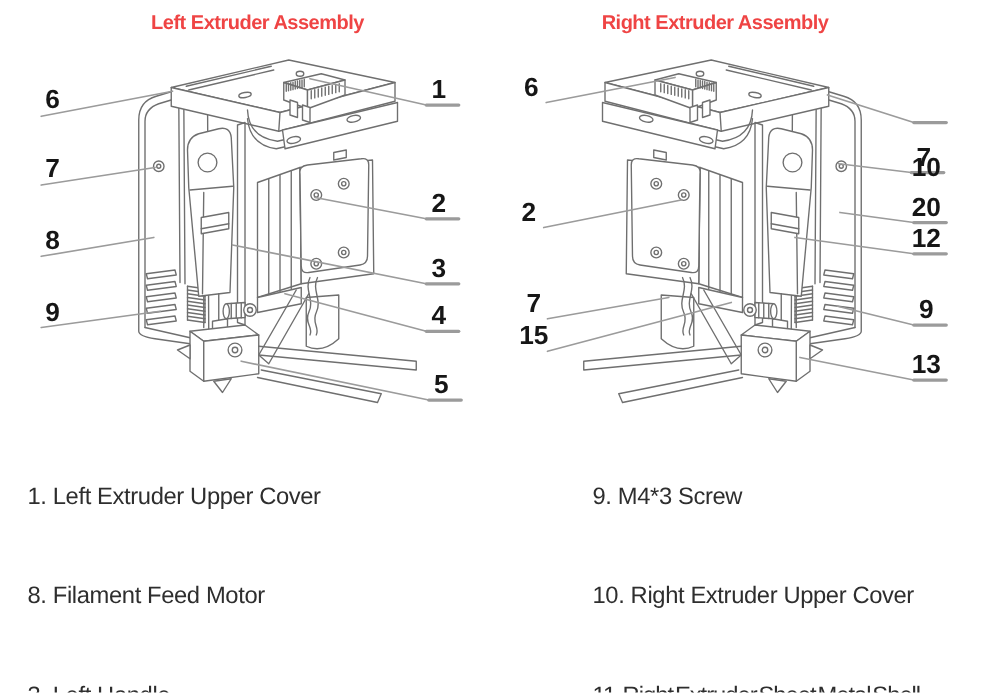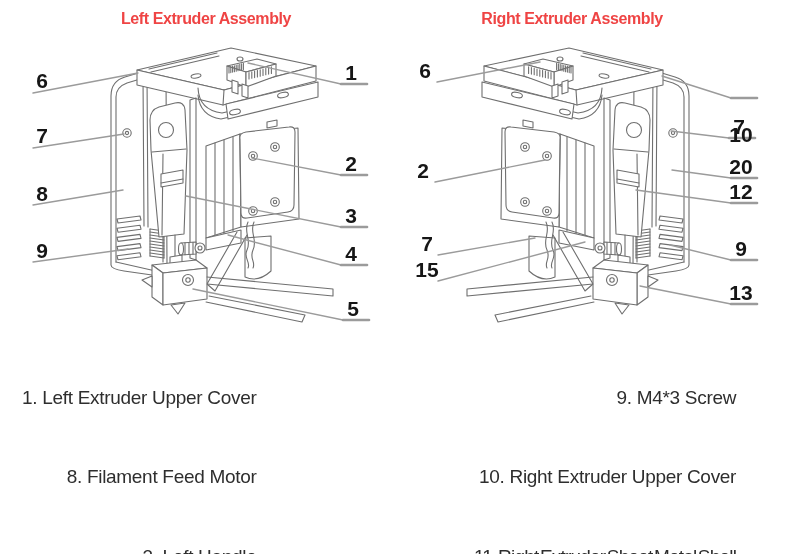--- a/index.html
+++ b/index.html
@@ -17,21 +17,21 @@
     position:absolute;transform:translate(-50%,-50%);
     font-size:21px;font-weight:700;color:#161616;line-height:1;white-space:nowrap;
   }
   .parts-col{
     position:absolute;top:332px;
     font-size:19px;color:#2e2e2e;letter-spacing:-0.3px;line-height:26.45px;
     white-space:pre;
   }
   .parts-col.left{left:22px;}
   .parts-col.right{left:474px;}
-  .part-row{height:26.45px;text-align:right;}
+  .part-row{height:26.45px;}
   .part-row.squeeze{letter-spacing:-0.8px;word-spacing:-3px;}
 </style>
 </head>
 <body>
 
 <div class="stage">
 
   <svg class="art" width="800" height="332" viewBox="0 0 800 332">
     <defs>
       <g id="asm" stroke="#6f6f6f" fill="none" stroke-width="1.1" stroke-linejoin="round" stroke-linecap="round">

